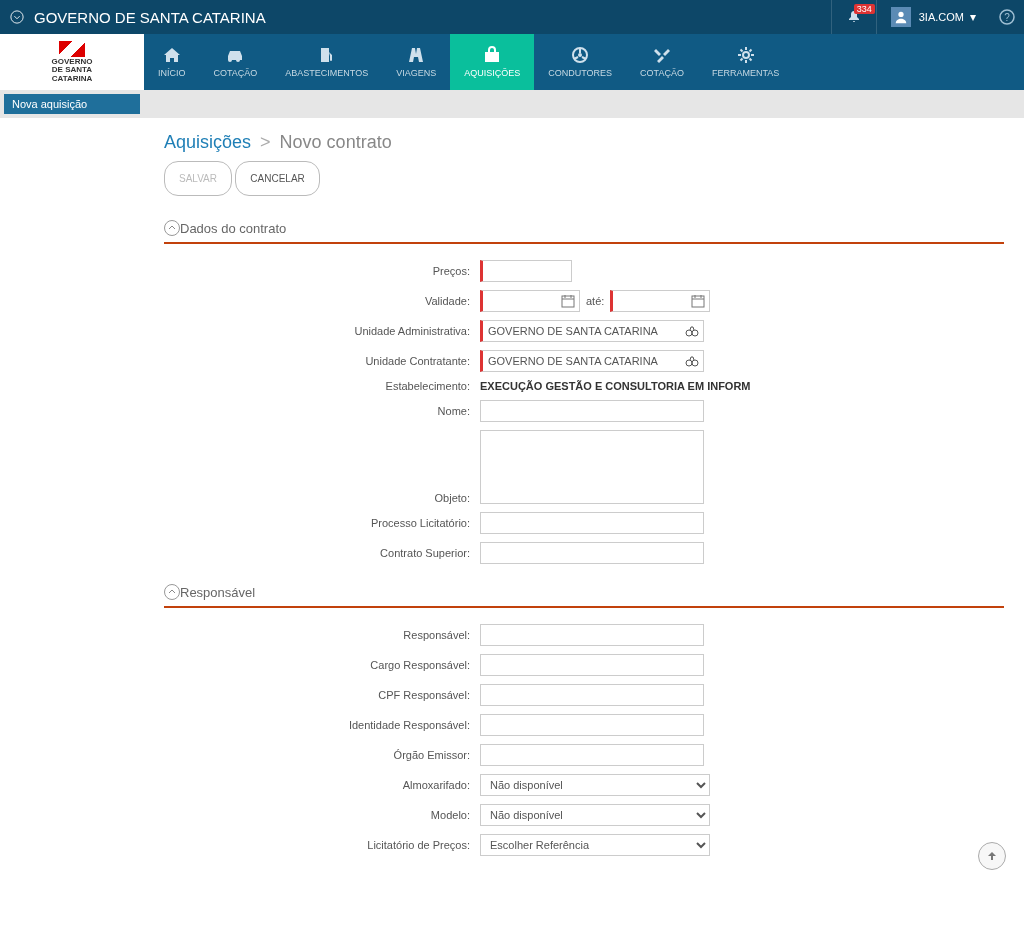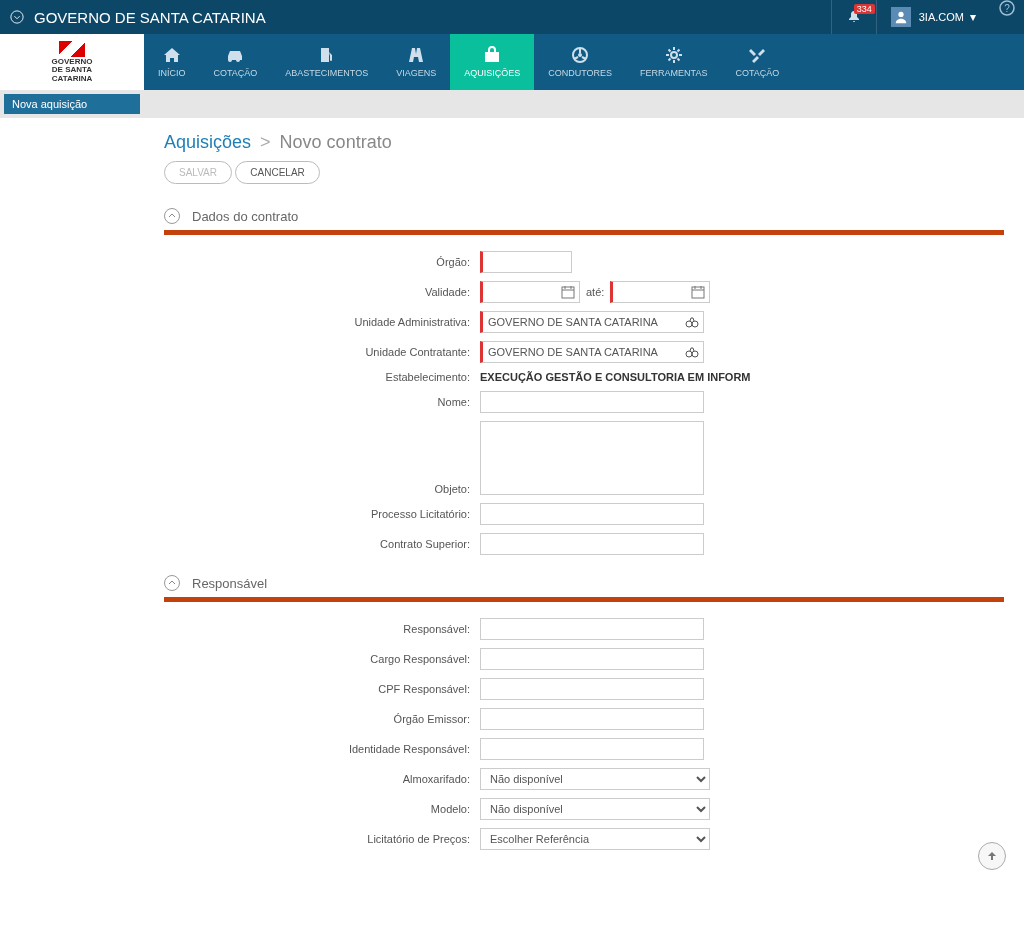--- a/index.html
+++ b/index.html
@@ -1,40 +1,40 @@
 <!DOCTYPE html>
 <html><head>
 <meta charset="utf-8">
 <style>
 * { box-sizing: border-box; margin: 0; padding: 0; }
 body { font-family: "Segoe UI", Arial, sans-serif; font-size: 12px; color: #333; background: #fff; width: 1024px; }
 .topbar { background: #0d4768; height: 34px; display: flex; align-items: center; color: #fff; }
 .topbar .chev { width: 34px; display:flex; align-items:center; justify-content:center; }
 .topbar .title { font-size: 15px; font-weight: 500; flex: 1; }
-.topbar .right { display:flex; align-items:flex-start; height:100%; }
+.topbar .right { display:flex; align-items:center; height:100%; }
 .topbar .cell { border-left: 1px solid rgba(255,255,255,0.15); height:100%; display:flex; align-items:center; padding: 0 14px; position:relative; }
 .badge { position:absolute; top:4px; left:22px; background:#d33; color:#fff; font-size:9px; padding:0 3px; border-radius:2px; }
 .avatar { width:20px; height:20px; background:#5b8bb5; display:flex; align-items:center; justify-content:center; margin-right:8px; }
 .help { width:34px; display:flex; align-items:center; justify-content:center; }
 .navwrap { display:flex; background:#e6e6e6; }
 .sidebar { width: 144px; background:#e6e6e6; }
 .logo { height:56px; background:#fff; display:flex; align-items:center; justify-content:center; font-size:8px; text-align:center; color:#333; line-height:1.05; }
 .sidemenu { padding:4px; }
 .sidemenu-item { background:#1f6f9b; color:#fff; padding:4px 8px; font-size:11px; }
 .tabs { flex:1; background:#105a84; display:flex; height:56px; }
 .tab { color:#c7d9e3; display:flex; flex-direction:column; align-items:center; justify-content:center; padding:0 14px; font-size:9px; cursor:pointer; }
 .tab.active { background:#0abf9c; color:#fff; }
 .tab svg { margin-bottom:4px; }
 .content { margin-left:144px; padding:14px 20px 60px 20px; }
 .breadcrumb { font-size:18px; color:#888; margin-bottom:8px; }
 .breadcrumb .lnk { color:#1f7fb6; }
 .actions { margin-bottom:18px; }
-.btn { border:1px solid #bbb; background:#fff; border-radius:14px; padding:5px 14px; font-size:10px; color:#555; cursor:pointer; }
+.btn { border:1px solid #bbb; background:#fff; border-radius:14px; padding:11px 14px; font-size:10px; color:#555; cursor:pointer; }
 .btn.dis { color:#bbb; cursor:default; }
-.section-h { display:flex; align-items:center; gap:12px; border-bottom:5px solid #c2410c; padding:6px 0; margin-bottom:16px; color:#666; font-size:13px; }
+.section-h { display:flex; align-items:center; gap:0; border-bottom:2px solid #c2410c; padding:6px 0; margin-bottom:16px; color:#666; font-size:13px; }
 .chev-circle { width:16px; height:16px; border:1px solid #999; border-radius:50%; display:flex; align-items:center; justify-content:center; }
 .form { width:100%; }
 .row { display:flex; align-items:center; margin-bottom:8px; }
 .lbl { width:316px; text-align:right; padding-right:10px; font-size:11px; color:#555; }
 .fld { display:flex; align-items:center; gap:6px; }
 .inp { height:22px; border:1px solid #ccc; padding:0 5px; font-size:11px; background:#fff; }
 .inp.req { border-left: 3px solid #d33; }
 .lookup { width:224px; height:22px; border:1px solid #ccc; display:flex; align-items:center; padding:0 26px 0 5px; font-size:11px; color:#555; position:relative; }
 .lookup.req { border-left:3px solid #d33; }
 .lookup .bino { position:absolute; right:4px; top:3px; }
@@ -132,30 +132,30 @@
     <div class="tab">
       <svg width="18" height="18" viewBox="0 0 18 18">
           <circle cx="9" cy="9" r="7" fill="none" stroke="#cfe0ec" stroke-width="2"></circle>
           <circle cx="9" cy="9" r="2" fill="#cfe0ec"></circle>
           <path d="M9 2v5M3 13l4-2m8 2l-4-2" stroke="#cfe0ec" stroke-width="2"></path>
         </svg>
       <span>CONDUTORES</span>
     </div>
     <div class="tab">
       <svg width="18" height="18" viewBox="0 0 18 18">
+          <path d="M3 3l5 5-2 2-5-5zm12 0l-5 5 2 2 5-5zm-6 7l-5 5 2 2 5-5z" fill="#cfe0ec"></path>
+        </svg>
+      <span>COTAÇÃO</span>
+    </div>
+    <div class="tab">
+      <svg width="18" height="18" viewBox="0 0 18 18">
           <circle cx="9" cy="9" r="3" fill="none" stroke="#cfe0ec" stroke-width="2"></circle>
           <path d="M9 1v3M9 14v3M1 9h3M14 9h3M3.5 3.5l2 2M12.5 12.5l2 2M14.5 3.5l-2 2M5.5 12.5l-2 2" stroke="#cfe0ec" stroke-width="2"></path>
         </svg>
       <span>FERRAMENTAS</span>
-    </div>
-    <div class="tab">
-      <svg width="18" height="18" viewBox="0 0 18 18">
-          <path d="M3 3l5 5-2 2-5-5zm12 0l-5 5 2 2 5-5zm-6 7l-5 5 2 2 5-5z" fill="#cfe0ec"></path>
-        </svg>
-      <span>COTAÇÃO</span>
     </div>
   </div>
 </div>
 
 <div class="content">
   <div class="breadcrumb">
     <span class="lnk">Aquisições</span>
     <span style="margin:0 4px;color:#aaa;">&gt;</span>
     <span>Novo contrato</span>
   </div>
@@ -168,21 +168,21 @@
     <span class="chev-circle">
         <svg width="8" height="8" viewBox="0 0 8 8">
           <path d="M1 5l3-3 3 3" fill="none" stroke="#888"></path>
         </svg>
       </span>
     <span>Dados do contrato</span>
   </div>
 
   <div class="form">
     <div class="row">
-        <div class="lbl">Órgão:</div>
+        <div class="lbl">Preços:</div>
       <div class="fld">
           <input class="inp req" style="width: 92px;">
         </div>
       </div>
 
     <div class="row">
         <div class="lbl">Validade:</div>
       <div class="fld">
         <div class="date">
             <span class="cal"><svg width="14" height="14" viewBox="0 0 14 14">
@@ -286,27 +286,27 @@
           <input class="inp" style="width: 224px;">
         </div>
       </div>
     <div class="row">
         <div class="lbl">CPF Responsável:</div>
       <div class="fld">
           <input class="inp" style="width: 224px;">
         </div>
       </div>
     <div class="row">
+        <div class="lbl">Identidade Responsável:</div>
+      <div class="fld">
+          <input class="inp" style="width: 224px;">
+        </div>
+      </div>
+    <div class="row">
         <div class="lbl">Órgão Emissor:</div>
-      <div class="fld">
-          <input class="inp" style="width: 224px;">
-        </div>
-      </div>
-    <div class="row">
-        <div class="lbl">Identidade Responsável:</div>
       <div class="fld">
           <input class="inp" style="width: 224px;">
         </div>
       </div>
     <div class="row">
         <div class="lbl">Almoxarifado:</div>
       <div class="fld">
           <select class="inp"><option>Não disponível</option></select>
         </div>
       </div>

